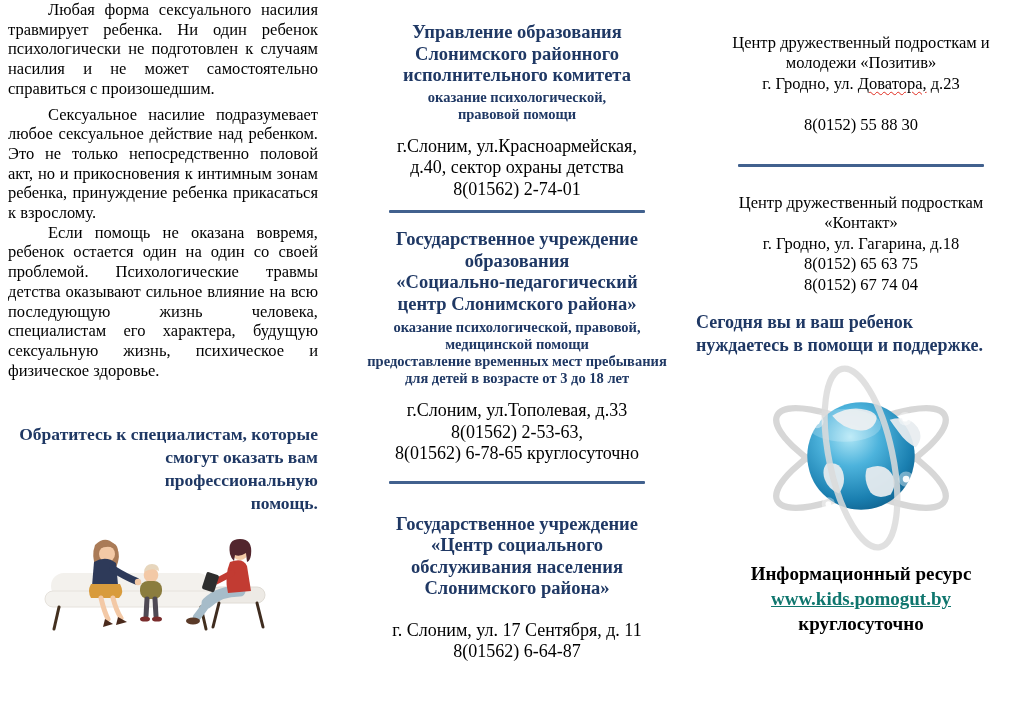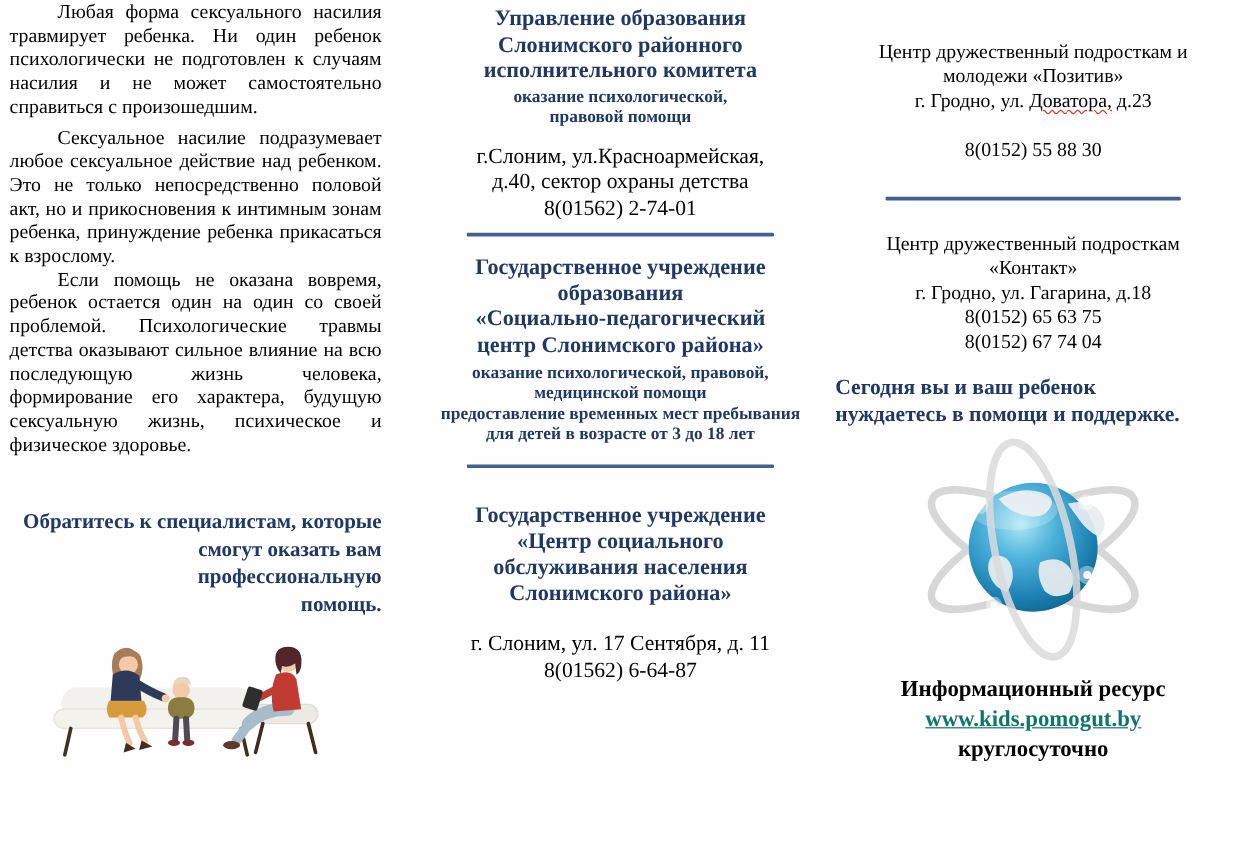--- a/index.html
+++ b/index.html
@@ -21,21 +21,21 @@
 
   
   .navy-title{color:#1f3864;font-weight:bold;font-size:18.5px;line-height:21.5px;
               text-align:center;white-space:pre-line;margin:0;}
   .navy-sub{color:#1f3864;font-weight:bold;font-size:14.5px;line-height:17px;
             text-align:center;white-space:pre-line;margin:2px 0 0 0;}
   .contact{font-size:18px;line-height:21.5px;text-align:center;white-space:pre-line;
            margin:13px 0 0 0;}
   .divider{height:3px;background:#41618e;width:256px;margin:10px auto 16px auto;border-radius:1px;}
   .divider.gap-lg{margin-bottom:30px;}
-  .mt6{margin-top:6px;} .mt4{margin-top:4px;} .mt16{margin-top:16px;} .mt20{margin-top:20px;}
+  .mt6{margin-top:22px;} .mt4{margin-top:4px;} .mt16{margin-top:16px;} .mt20{margin-top:20px;}
 
   
   .rc-heading{color:#1f3864;font-weight:bold;font-size:18.5px;line-height:22px;
               text-align:center;white-space:pre-line;margin:12px 0 0 0;}
   .rc-block{font-size:16.5px;line-height:20.5px;text-align:center;white-space:pre-line;margin:12px 0 0 0;}
   .rc-line{font-size:16.5px;line-height:20.5px;text-align:center;}
   .rc-divider{height:3px;background:#41618e;width:246px;margin:8px auto 26px auto;border-radius:1px;}
   .rc-message{color:#1f3864;font-weight:bold;font-size:18px;line-height:22.5px;
               white-space:pre-line;margin:16px 0 0 0;}
   .globe-wrap{margin-top:8px;text-align:center;}
@@ -43,21 +43,21 @@
   .resource a{color:#0f766e;text-decoration:underline;font-weight:bold;}
   .misspelled{text-decoration:underline;text-decoration-style:wavy;
               text-decoration-color:#e02b20;text-decoration-thickness:1px;text-underline-offset:2px;}
 </style>
 </head>
 <body>
 
 <div class="col" id="col-left">
   <p class="para">Любая форма сексуального насилия травмирует ребенка. Ни один ребенок психологически не подготовлен к случаям насилия и не может самостоятельно справиться с произошедшим.</p>
   <p class="para first">Сексуальное насилие подразумевает любое сексуальное действие над ребенком. Это не только непосредственно половой акт, но и прикосновения к интимным зонам ребенка, принуждение ребенка прикасаться к взрослому.</p>
-  <p class="para">Если помощь не оказана вовремя, ребенок остается один на один со своей проблемой. Психологические травмы детства оказывают сильное влияние на всю последующую жизнь человека, формирование его характера, будущую сексуальную жизнь, психическое и физическое здоровье.</p>
+  <p class="para">Если помощь не оказана вовремя, ребенок остается один на один со своей проблемой. Психологические травмы детства оказывают сильное влияние на всю последующую жизнь человека, специалистам его характера, будущую сексуальную жизнь, психическое и физическое здоровье.</p>
   <div class="cta">Обратитесь к специалистам, которые
 смогут оказать вам профессиональную
 помощь.</div>
   <div class="illustration-wrap">
     <svg width="240" height="128" viewBox="0 0 240 128" aria-hidden="true">
 
       <rect x="8" y="44" width="160" height="26" rx="13" fill="#f3f1ed"></rect>
       <rect x="2" y="62" width="170" height="16" rx="8" fill="#f4f2ee" stroke="#e6e2dc" stroke-width="1"></rect>
       <path d="M16 78 L11 100" stroke="#43301f" stroke-width="3" stroke-linecap="round"></path>
       <path d="M158 78 L163 100" stroke="#43301f" stroke-width="3" stroke-linecap="round"></path>
@@ -111,20 +111,23 @@
   <div class="divider"></div>
 
   <h2 class="navy-title">Государственное учреждение
 образования
 «Социально-педагогический
 центр Слонимского района»</h2>
   <div class="navy-sub mt4">оказание психологической, правовой,
 медицинской помощи
 предоставление временных мест пребывания
 для детей в возрасте от 3 до 18 лет</div>
+  <div class="contact">г.Слоним, ул.Тополевая, д.33
+8(01562) 2-53-63,
+8(01562) 6-78-65 круглосуточно</div>
   <div class="divider gap-lg mt16"></div>
 
   <h2 class="navy-title">Государственное учреждение
 «Центр социального
 обслуживания населения
 Слонимского района»</h2>
   <div class="contact mt20">г. Слоним, ул. 17 Сентября, д. 11
 8(01562) 6-64-87</div>
 </div>
 

